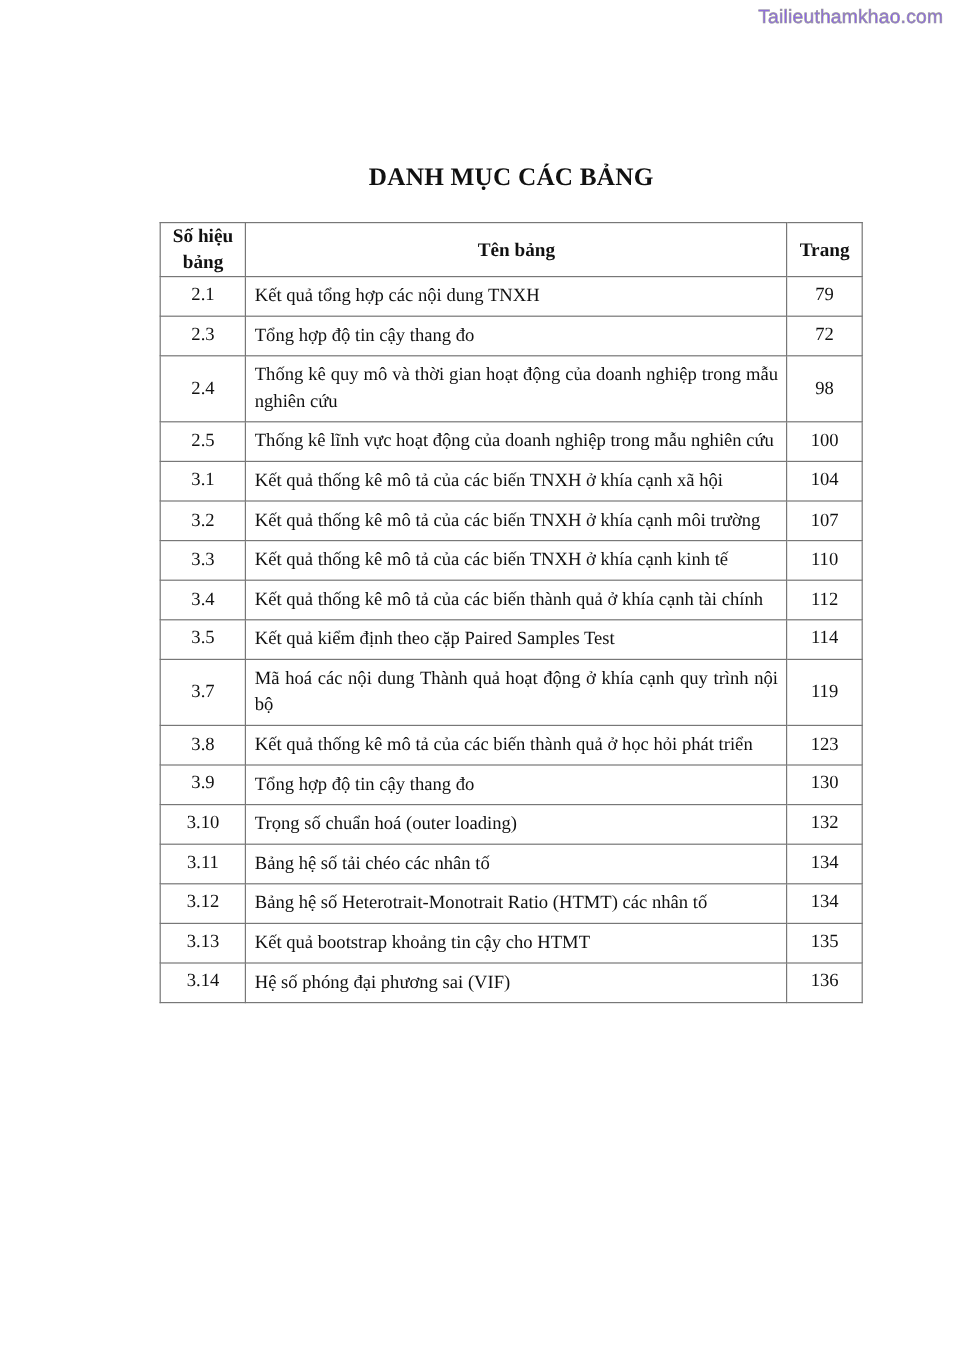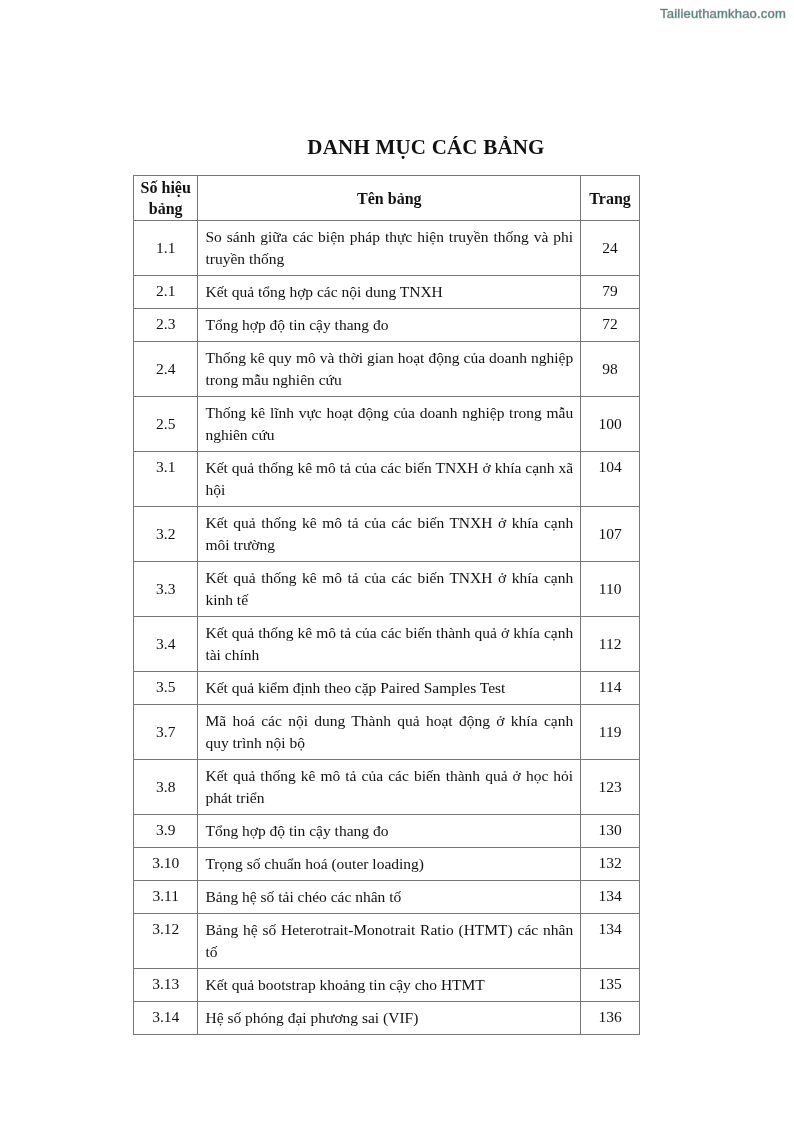--- a/index.html
+++ b/index.html
@@ -13,40 +13,40 @@
       position: relative;
       overflow: hidden;
       font-family: "Liberation Serif", "DejaVu Serif", serif;
       color: #111111;
     }
     .watermark {
       position: absolute;
       top: 6px;
       right: 8px;
       font-family: "Liberation Sans", "DejaVu Sans", sans-serif;
-      font-size: 13px;
-      color: #0f766e;
+      font-size: 16px;
+      color: #8b5cf6;
       -webkit-text-stroke: 0.6px #9a9a9a;
       letter-spacing: 0.2px;
     }
     .page-title {
       position: absolute;
       top: 135px;
       left: 0;
       width: 852px;
       text-align: center;
       font-weight: bold;
       font-size: 21px;
       letter-spacing: 0.2px;
     }
     table.toc {
       position: absolute;
-      top: 175px;
+      top: 185px;
       left: 133px;
-      width: 507px;
+      width: 586px;
       border-collapse: collapse;
       font-size: 15.5px;
       line-height: 22px;
     }
     table.toc th, table.toc td {
       border: 1px solid #777777;
       padding: 0;
     }
     table.toc th {
       font-weight: bold;
@@ -75,25 +75,20 @@
 
 <table class="toc">
   <thead>
     <tr>
       <th class="col-num">Số hiệu bảng</th>
       <th class="col-name">Tên bảng</th>
       <th class="col-page">Trang</th>
     </tr>
   </thead>
   <tbody>
-    <tr class="double">
-      <td class="col-num">1.1</td>
-      <td class="col-name">So sánh giữa các biện pháp thực hiện truyền thống và phi truyền thống</td>
-      <td class="col-page">24</td>
-    </tr>
     <tr class="single">
       <td class="col-num">2.1</td>
       <td class="col-name">Kết quả tổng hợp các nội dung TNXH</td>
       <td class="col-page">79</td>
     </tr>
     <tr class="single">
       <td class="col-num">2.3</td>
       <td class="col-name">Tổng hợp độ tin cậy thang đo</td>
       <td class="col-page">72</td>
     </tr>

